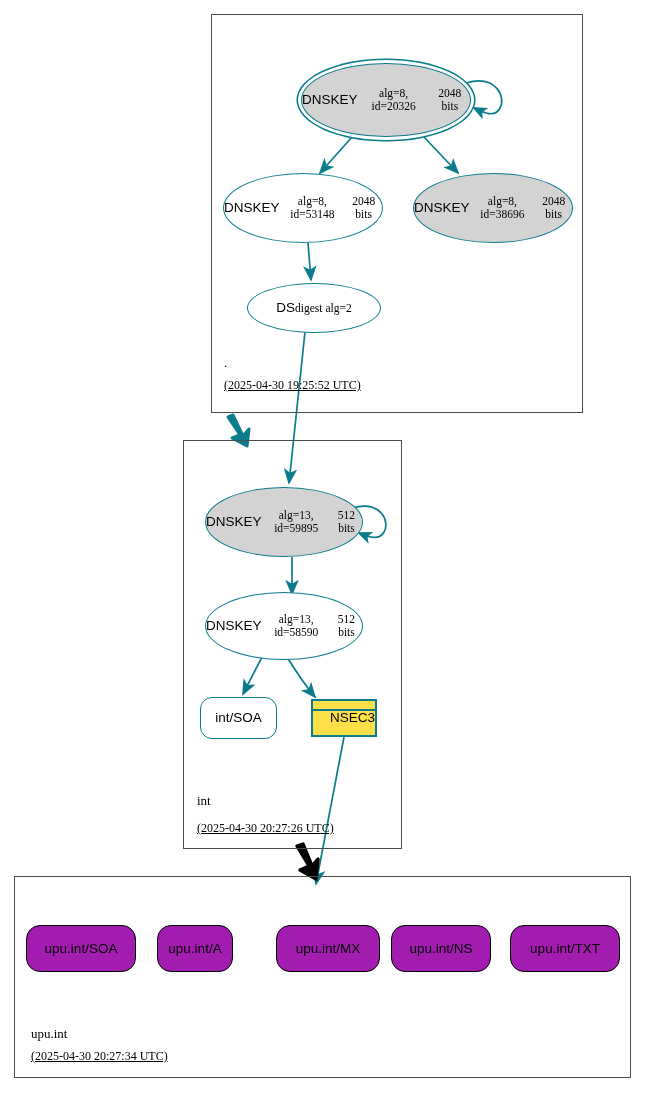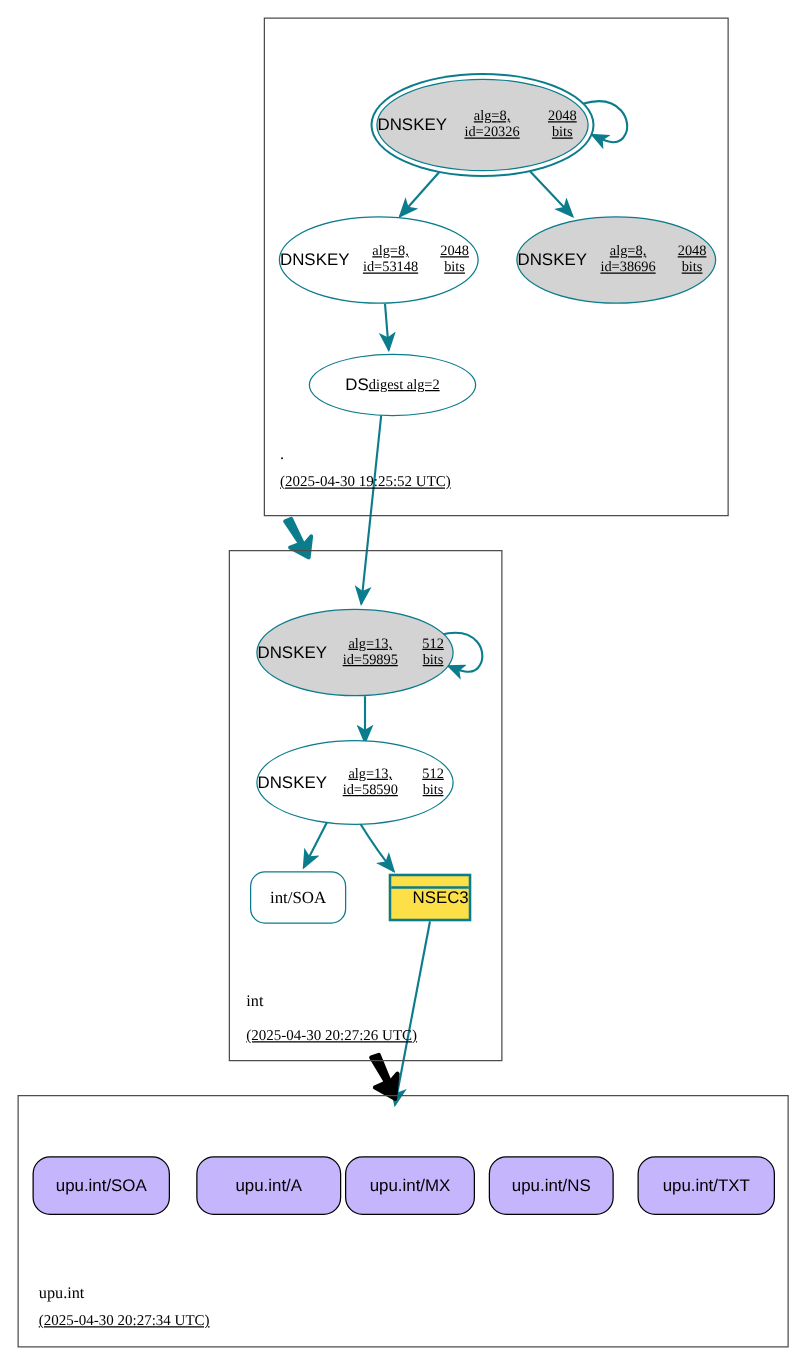--- a/index.html
+++ b/index.html
@@ -62,34 +62,33 @@
   .fill-white { background: #ffffff; }
   .n-title {
     font-family: "Liberation Sans", sans-serif;
     font-size: 13.5px;
     color: #000000;
   }
   .n-sub {
     font-family: "Liberation Serif", serif;
     font-size: 11.5px;
     color: #000000;
-    text-decoration: underline;
   }
   .rrset {
     border: 1.8px solid #0b7c8c;
     border-radius: 12px;
     background: #ffffff;
-    font-family: Liberation Serif, serif;
+    font-family: Liberation Sans, sans-serif;
     font-size: 13.5px;
     color: #000000;
   }
   .rrset-black {
     border: 1.8px solid #000000;
     border-radius: 14px;
-    background: #c4b5fd;
+    background: #a21caf;
     font-family: "Liberation Sans", sans-serif;
     font-size: 13.5px;
     color: #000000;
     justify-content: center;
   }
   .nsec3 {
     border: 2px solid #0b7c8c;
     background: #fde047;
     font-family: "Liberation Sans", sans-serif;
     font-size: 13.5px;
@@ -219,21 +218,21 @@
   <span>NSEC3</span>
 </div>
 
 <div class="zone-box" style="left:14px; top:876px; width:617px; height:202px;"></div>
 <div class="zone-label zone-name" style="left:31px; top:1026px;">upu.int</div>
 <div class="zone-label zone-time" style="left:31px; top:1049px;">(2025-04-30 20:27:34 UTC)</div>
 
 <div class="node rrset-black" style="left:26px; top:925px; width:110px; height:47px;">
   <span>upu.int/SOA</span>
 </div>
-<div class="node rrset-black" style="left:157px; top:925px; width:116px; height:47px;">
+<div class="node rrset-black" style="left:157px; top:925px; width:76px; height:47px;">
   <span>upu.int/A</span>
 </div>
 <div class="node rrset-black" style="left:276px; top:925px; width:104px; height:47px;">
   <span>upu.int/MX</span>
 </div>
 <div class="node rrset-black" style="left:391px; top:925px; width:100px; height:47px;">
   <span>upu.int/NS</span>
 </div>
 <div class="node rrset-black" style="left:510px; top:925px; width:110px; height:47px;">
   <span>upu.int/TXT</span>

